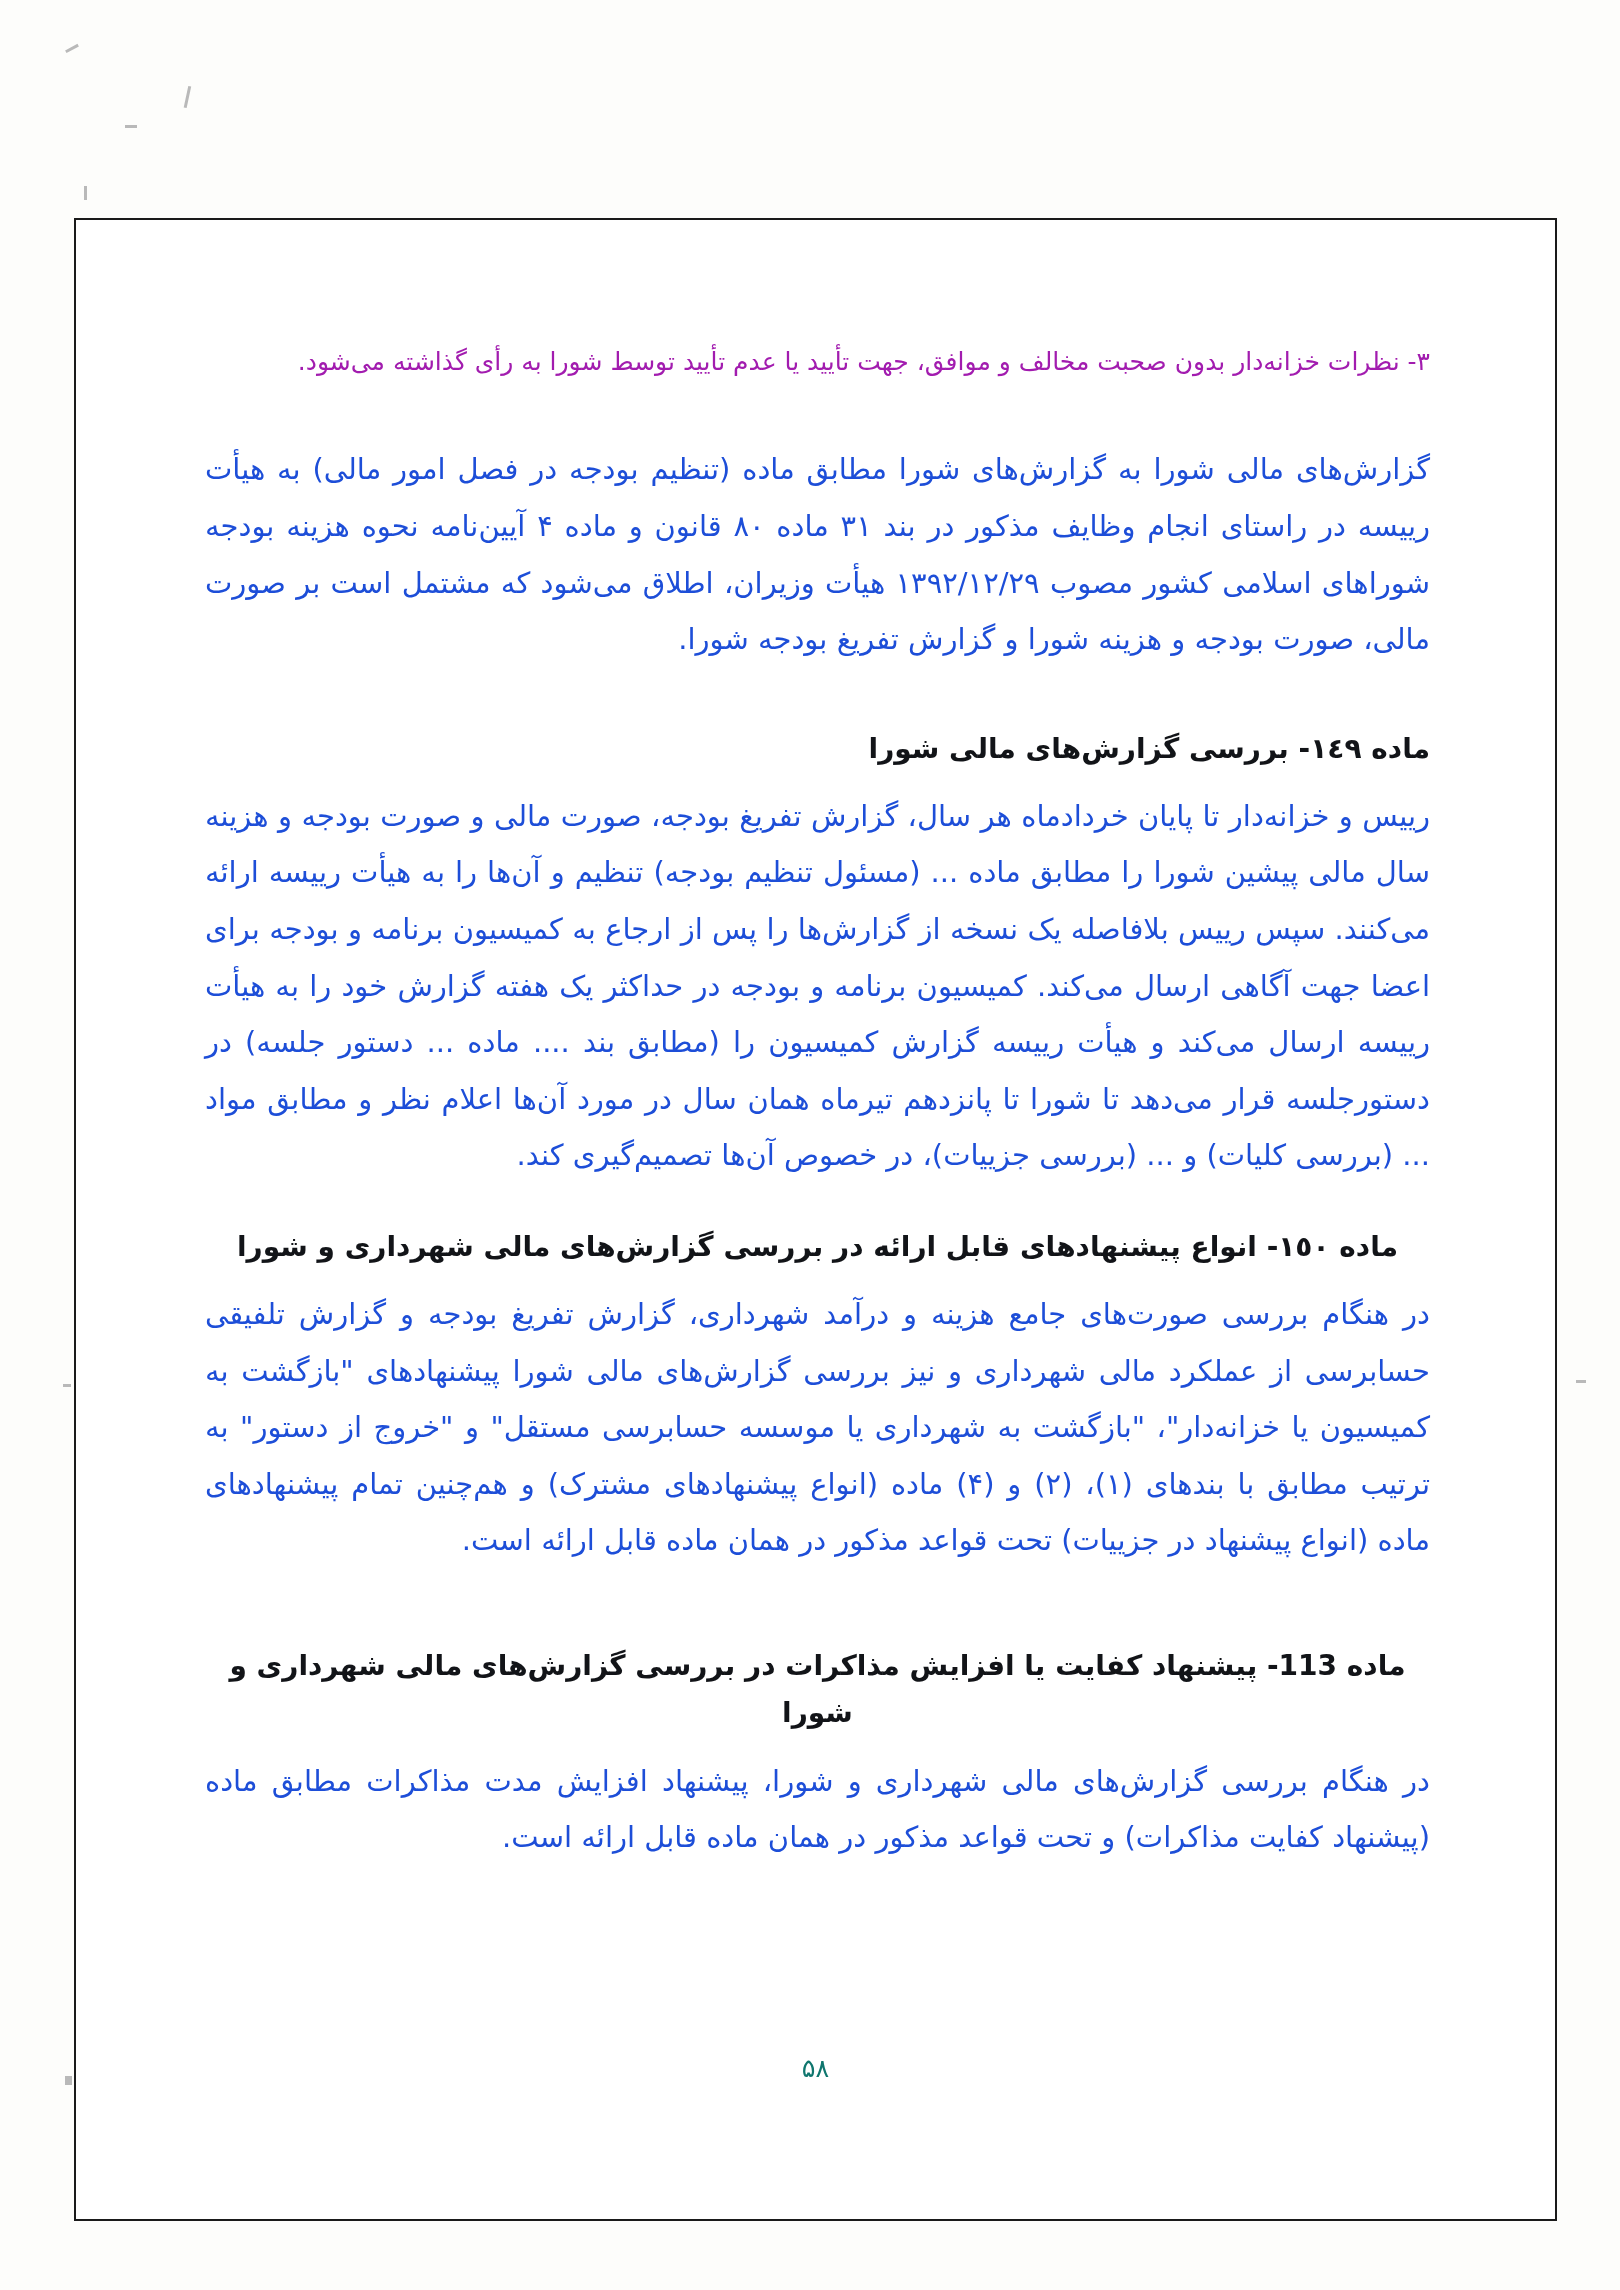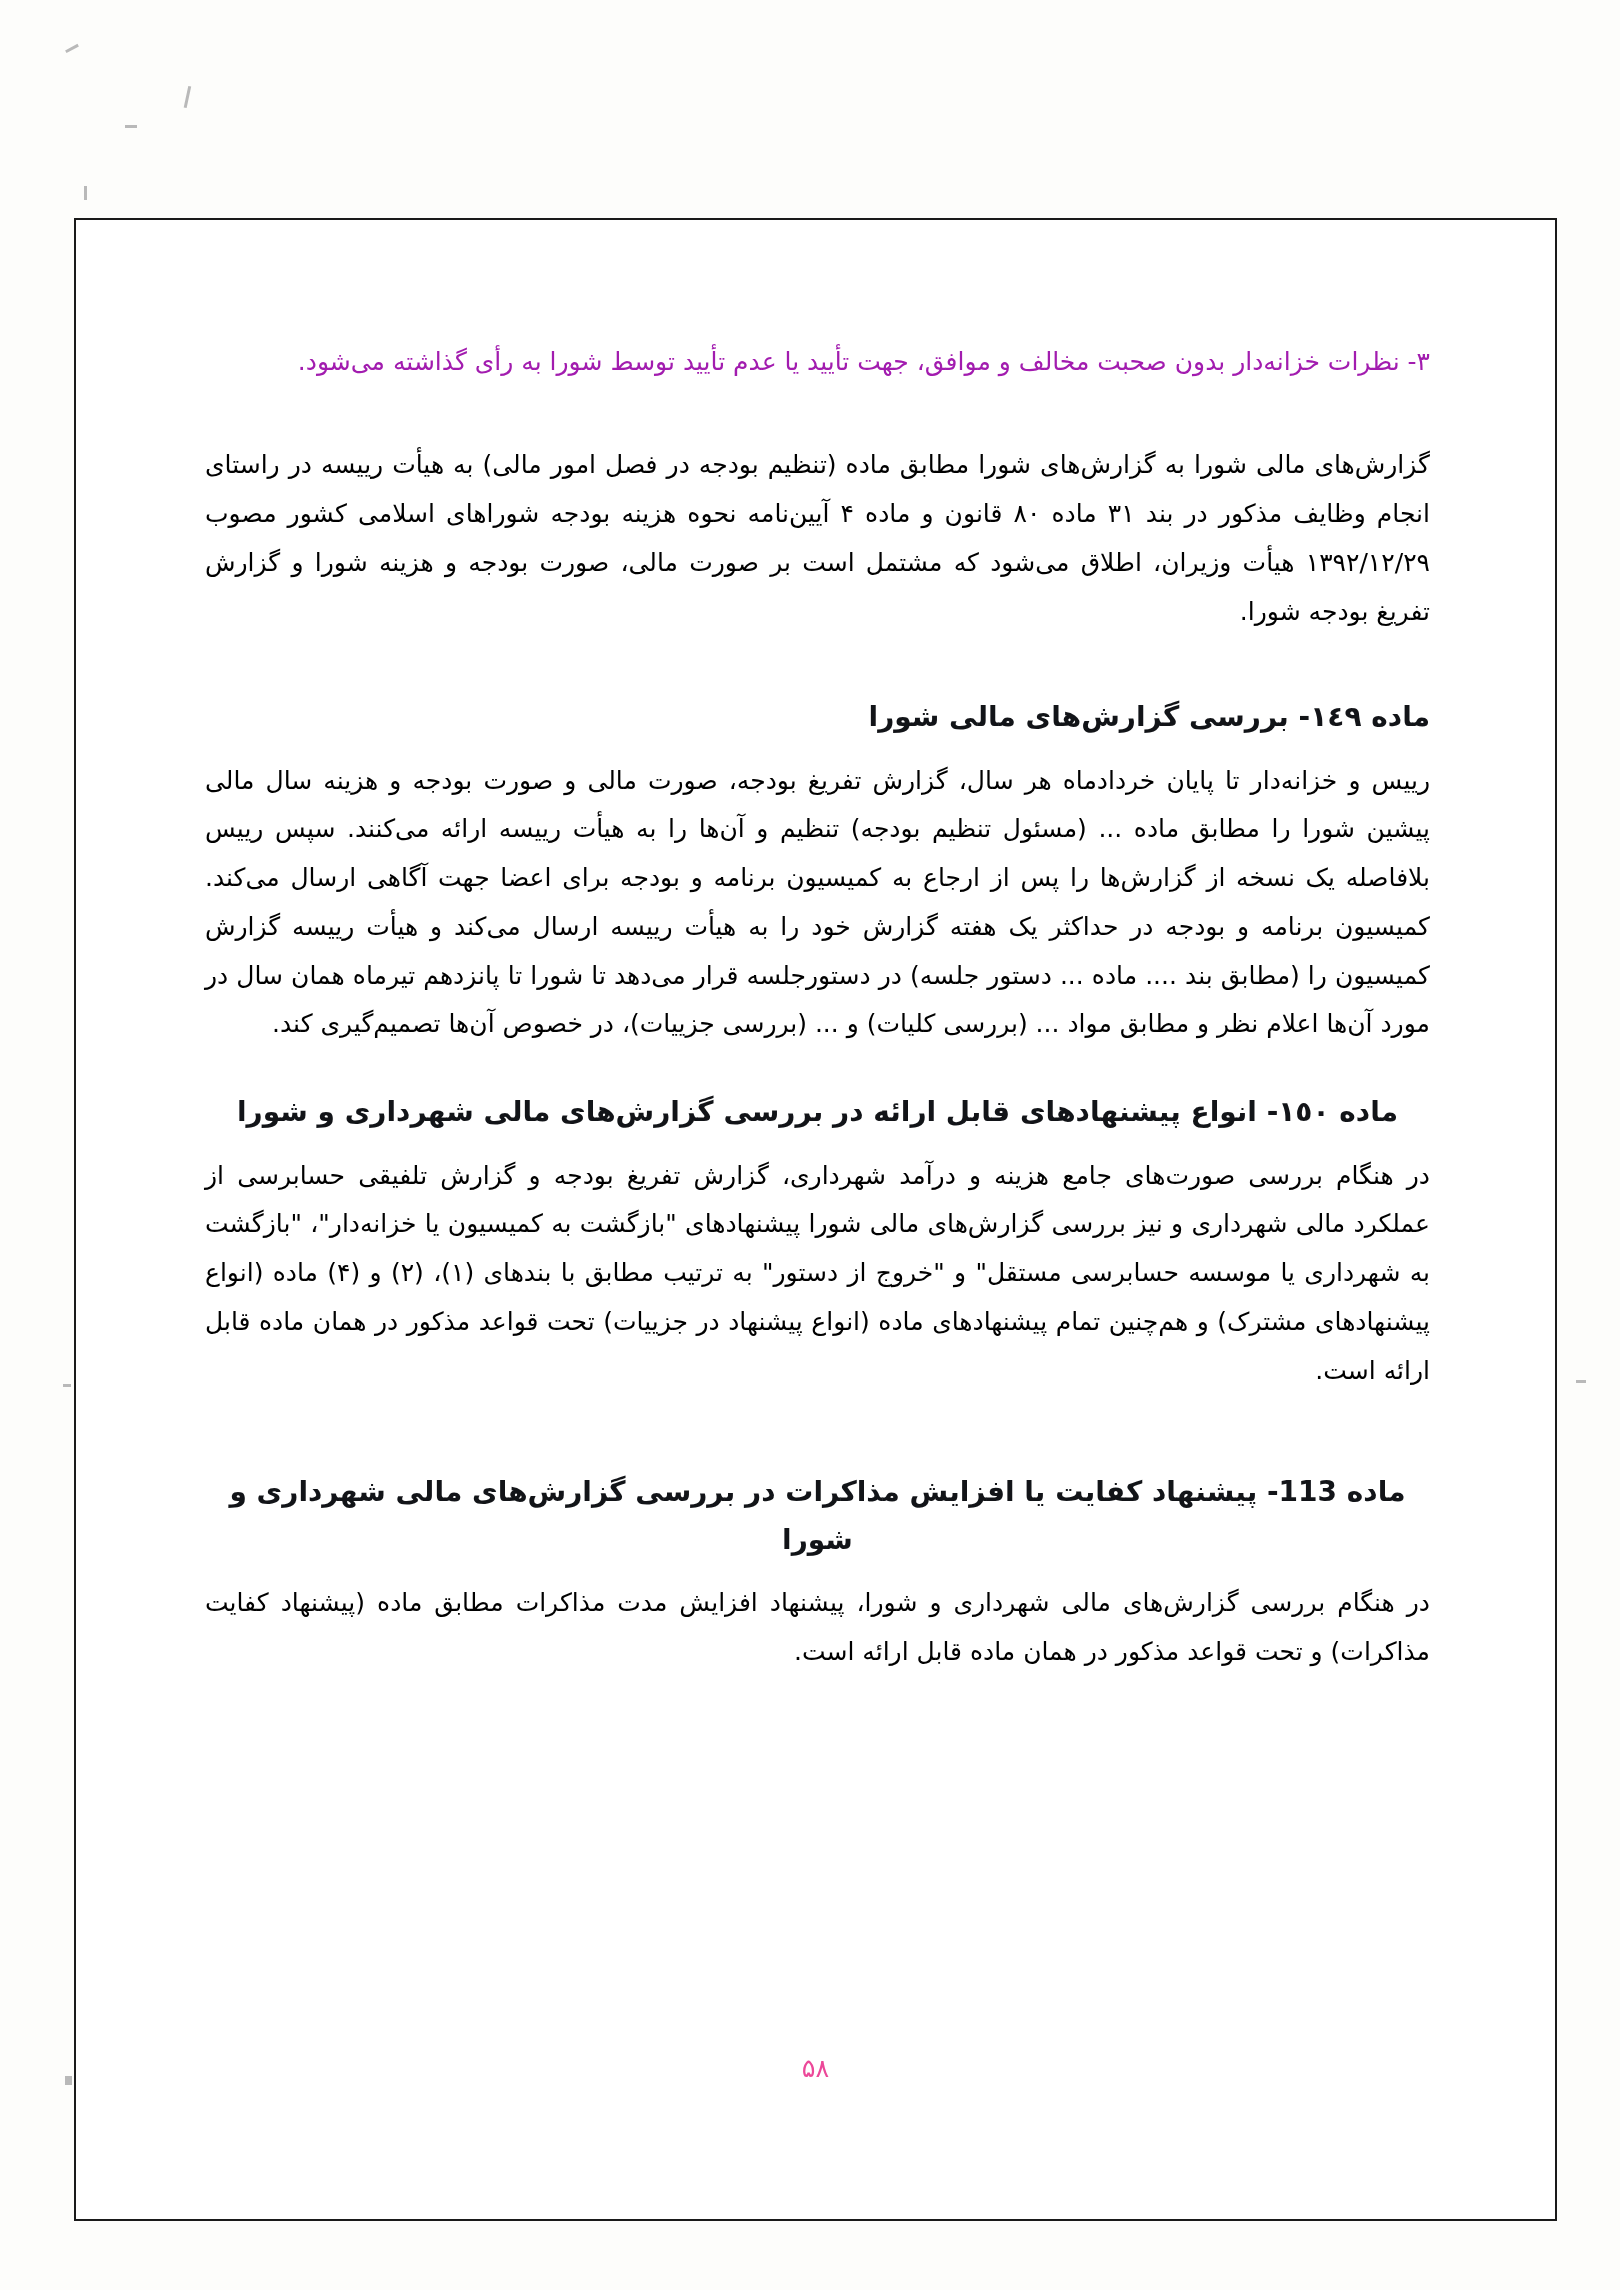--- a/index.html
+++ b/index.html
@@ -45,23 +45,23 @@
     left: 129px;
     top: 118px;
     width: 1225px;
     direction: rtl;
     text-align: justify;
     text-justify: inter-word;
   }
 
   p.body-text {
     margin: 0 0 0 0;
-    font-size: 25px;
+    font-size: 29px;
     line-height: 1.95;
-    color: #000000;
+    color: #1d4ed8;
     text-align: justify;
   }
 
   p.list-item {
     margin: 0;
     font-size: 25px;
     line-height: 1.95;
     color: #a21caf;
     text-align: justify;
   }
@@ -84,21 +84,21 @@
   .sp-l  { height: 57px; }
   .sp-xl { height: 73px; }
 
   .page-number {
     position: absolute;
     left: 0;
     right: 0;
     top: 1833px;
     text-align: center;
     font-size: 25.5px;
-    color: #ec4899;
+    color: #0f766e;
     direction: rtl;
   }
 </style>
 </head>
 <body>
 
 <div class="scan-page">
 
   <div class="speck" style="left:65px; top:47px; width:13.7px; height:2.9px; transform:rotate(-28deg);"></div>
   <div class="speck" style="left:186px; top:86px; width:2.9px; height:21.6px; transform:rotate(12deg);"></div>

